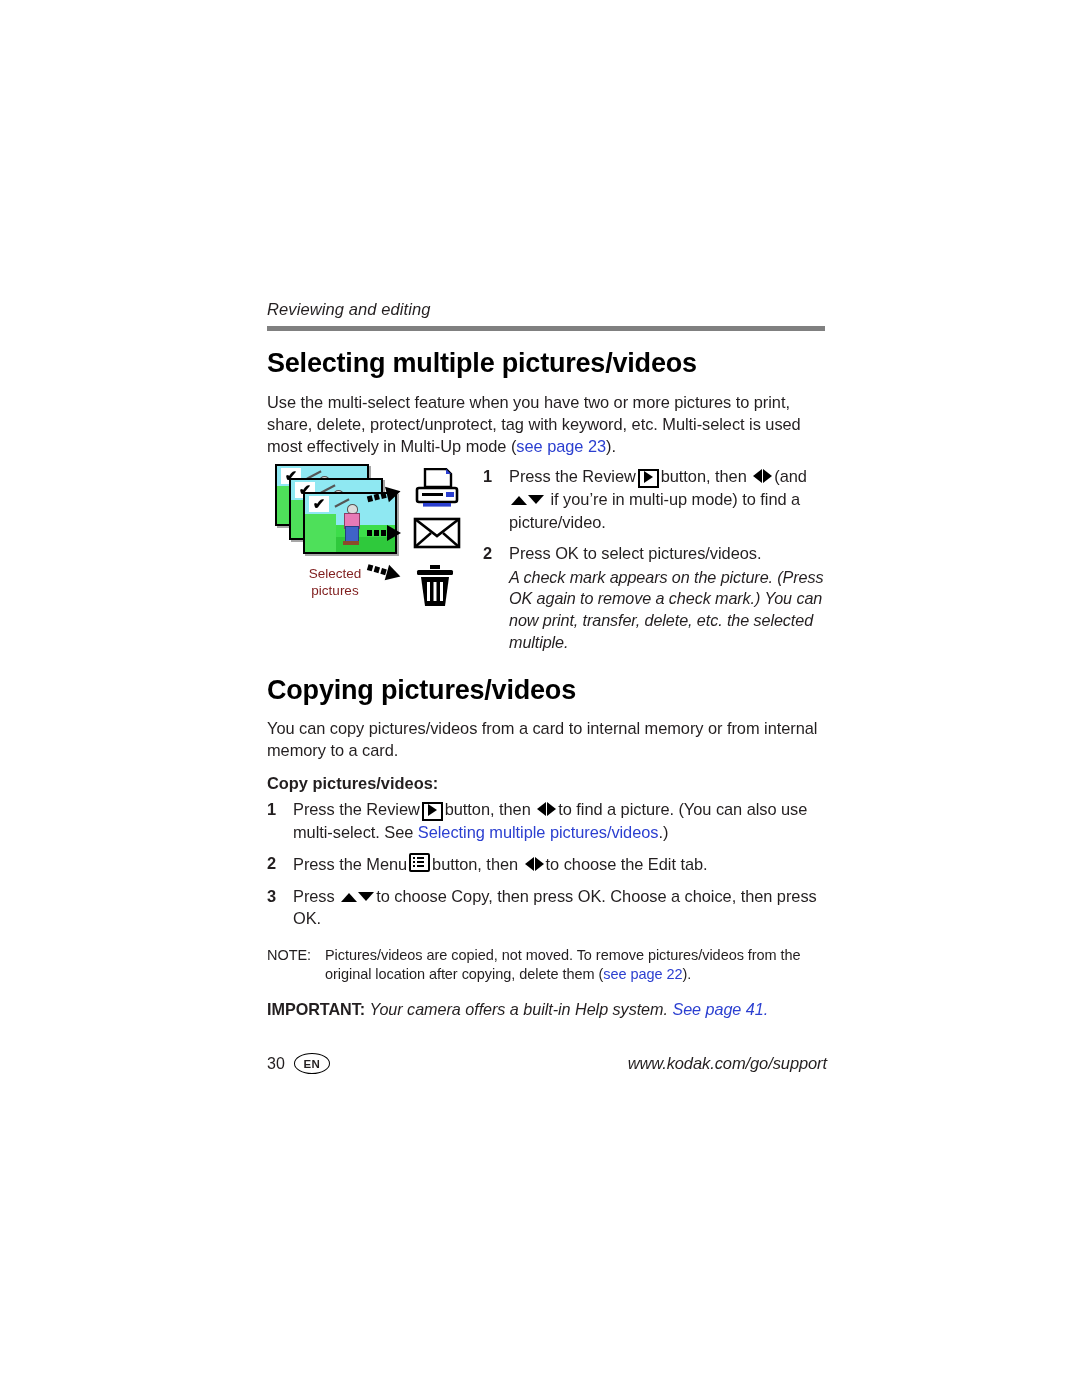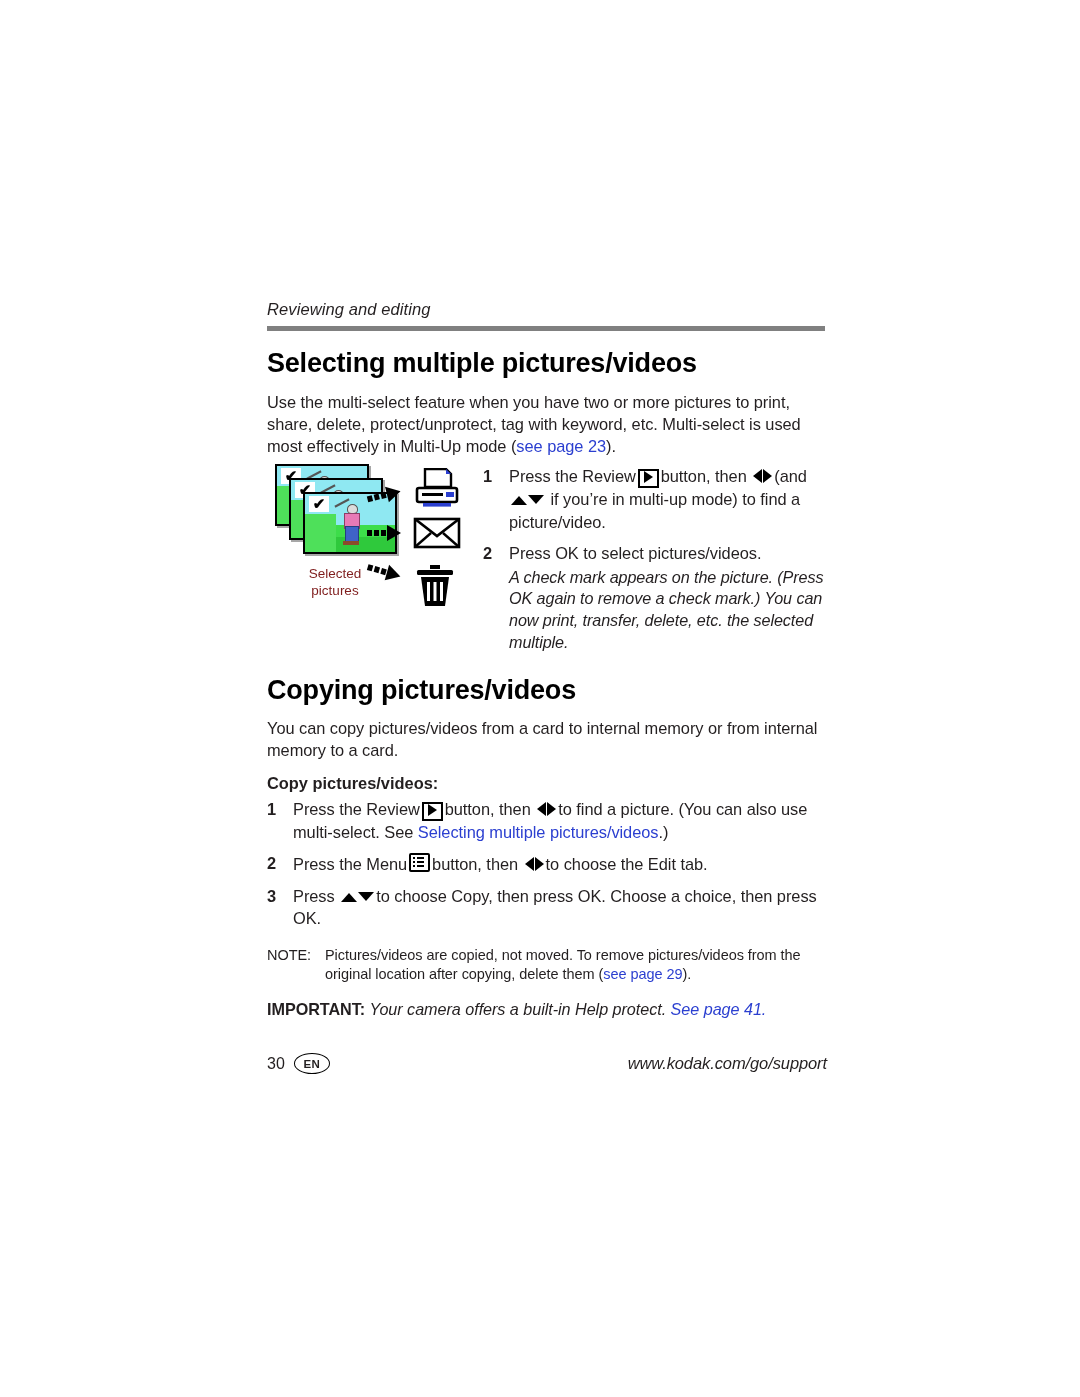--- a/index.html
+++ b/index.html
@@ -507,23 +507,23 @@
       <li>
         <span class="num">2</span><span>Press the Menu</span><span class="menubox"><i class="d mrow1"></i><i class="l mrow1"></i><i class="d mrow2"></i><i class="l mrow2"></i><i class="d mrow3"></i><i class="l mrow3"></i></span><span>button, then</span>
         <span class="lr"><span class="tri-l"></span><span class="tri-r"></span></span><span>to choose the Edit tab.</span>
       </li>
       <li>
         <span class="num">3</span><span>Press</span>
         <span class="lr"><span class="tri-u"></span><span class="tri-d"></span></span><span>to choose Copy, then press OK. Choose a choice, then press OK.</span>
       </li>
     </ol>
 
-    <p class="note"><span class="lbl">NOTE:</span><span>Pictures/videos are copied, not moved. To remove pictures/videos from the original location after copying, delete them (</span><span class="link">see page 29</span><span>).</span></p>
-
-    <p class="important"><span class="lbl">IMPORTANT:</span> <span class="txt">Your camera offers a built-in Help protect.</span> <span class="link txt">See page 41.</span></p>
+    <p class="note"><span class="lbl">NOTE:</span><span>Pictures/videos are copied, not moved. To remove pictures/videos from the original location after copying, delete them (</span><span class="link">see page 22</span><span>).</span></p>
+
+    <p class="important"><span class="lbl">IMPORTANT:</span> <span class="txt">Your camera offers a built-in Help system.</span> <span class="link txt">See page 41.</span></p>
 
   </div>
 
   <div class="footer">
     <div class="foot-left">
       <span>30</span>
       <span class="en-badge">EN</span>
     </div>
     <div class="foot-right">www.kodak.com/go/support</div>
   </div>

